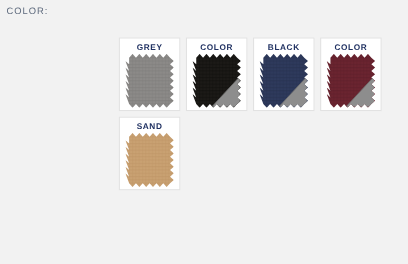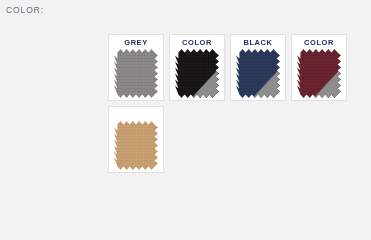--- a/index.html
+++ b/index.html
@@ -165,20 +165,21 @@
             </defs>
             <path d="M 3.4 3.4 L 6.5 0 L 9.6 3.4 L 12.7 0 L 15.8 3.4 L 18.900000000000002 0 L 22 3.4 L 25.1 0 L 28.2 3.4 L 31.3 0 L 34.4 3.4 L 37.5 0 L 40.6 3.4 L 44 6.414285714285715 L 40.6 9.428571428571429 L 44 12.442857142857143 L 40.6 15.457142857142859 L 44 18.471428571428575 L 40.6 21.485714285714288 L 44 24.500000000000004 L 40.6 27.514285714285716 L 44 30.528571428571432 L 40.6 33.542857142857144 L 44 36.55714285714286 L 40.6 39.57142857142858 L 44 42.58571428571429 L 40.6 45.60000000000001 L 37.5 49 L 34.4 45.6 L 31.299999999999997 49 L 28.2 45.6 L 25.1 49 L 22.000000000000004 45.6 L 18.9 49 L 15.8 45.6 L 12.700000000000001 49 L 9.600000000000001 45.6 L 6.500000000000002 49 L 3.4000000000000012 45.6 L 0 42.58571428571429 L 3.4 45.6 L 0 36.55714285714286 L 3.4 39.57142857142857 L 0 30.52857142857143 L 3.4 33.542857142857144 L 0 24.499999999999996 L 3.4 27.514285714285712 L 0 18.471428571428568 L 3.4 21.485714285714284 L 0 12.442857142857141 L 3.4 15.457142857142856 L 0 6.414285714285709 L 3.4 9.428571428571423 Z" fill="url(#weave3)"></path>
             <g clip-path="url(#clip3)">
               <path d="M 43 20.58 L 43 48 L 17.6 48 Z" fill="#8d8d8d"></path>
               <path d="M 43 20.58 L 17.6 48" stroke="#6f6f6f" stroke-width="0.7" fill="none"></path>
             </g>
           </svg>
         </div>
       </div>
       <div class="swatch-tile">
+        <div class="swatch-name">SAND</div>
         <div class="swatch-art">
           <svg viewBox="0 0 44 49">
             <defs>
               <pattern id="weave4" width="3" height="3" patternUnits="userSpaceOnUse">
                 <rect width="3" height="3" fill="#c9a172"></rect>
                 <rect width="3" height="1" fill="#bd9465" opacity="0.55"></rect>
                 <rect width="1" height="3" fill="#bd9465" opacity="0.35"></rect>
               </pattern>
               <clipPath id="clip4">
                 <path d="M 3.4 3.4 L 6.5 0 L 9.6 3.4 L 12.7 0 L 15.8 3.4 L 18.900000000000002 0 L 22 3.4 L 25.1 0 L 28.2 3.4 L 31.3 0 L 34.4 3.4 L 37.5 0 L 40.6 3.4 L 44 6.414285714285715 L 40.6 9.428571428571429 L 44 12.442857142857143 L 40.6 15.457142857142859 L 44 18.471428571428575 L 40.6 21.485714285714288 L 44 24.500000000000004 L 40.6 27.514285714285716 L 44 30.528571428571432 L 40.6 33.542857142857144 L 44 36.55714285714286 L 40.6 39.57142857142858 L 44 42.58571428571429 L 40.6 45.60000000000001 L 37.5 49 L 34.4 45.6 L 31.299999999999997 49 L 28.2 45.6 L 25.1 49 L 22.000000000000004 45.6 L 18.9 49 L 15.8 45.6 L 12.700000000000001 49 L 9.600000000000001 45.6 L 6.500000000000002 49 L 3.4000000000000012 45.6 L 0 42.58571428571429 L 3.4 45.6 L 0 36.55714285714286 L 3.4 39.57142857142857 L 0 30.52857142857143 L 3.4 33.542857142857144 L 0 24.499999999999996 L 3.4 27.514285714285712 L 0 18.471428571428568 L 3.4 21.485714285714284 L 0 12.442857142857141 L 3.4 15.457142857142856 L 0 6.414285714285709 L 3.4 9.428571428571423 Z"></path>

